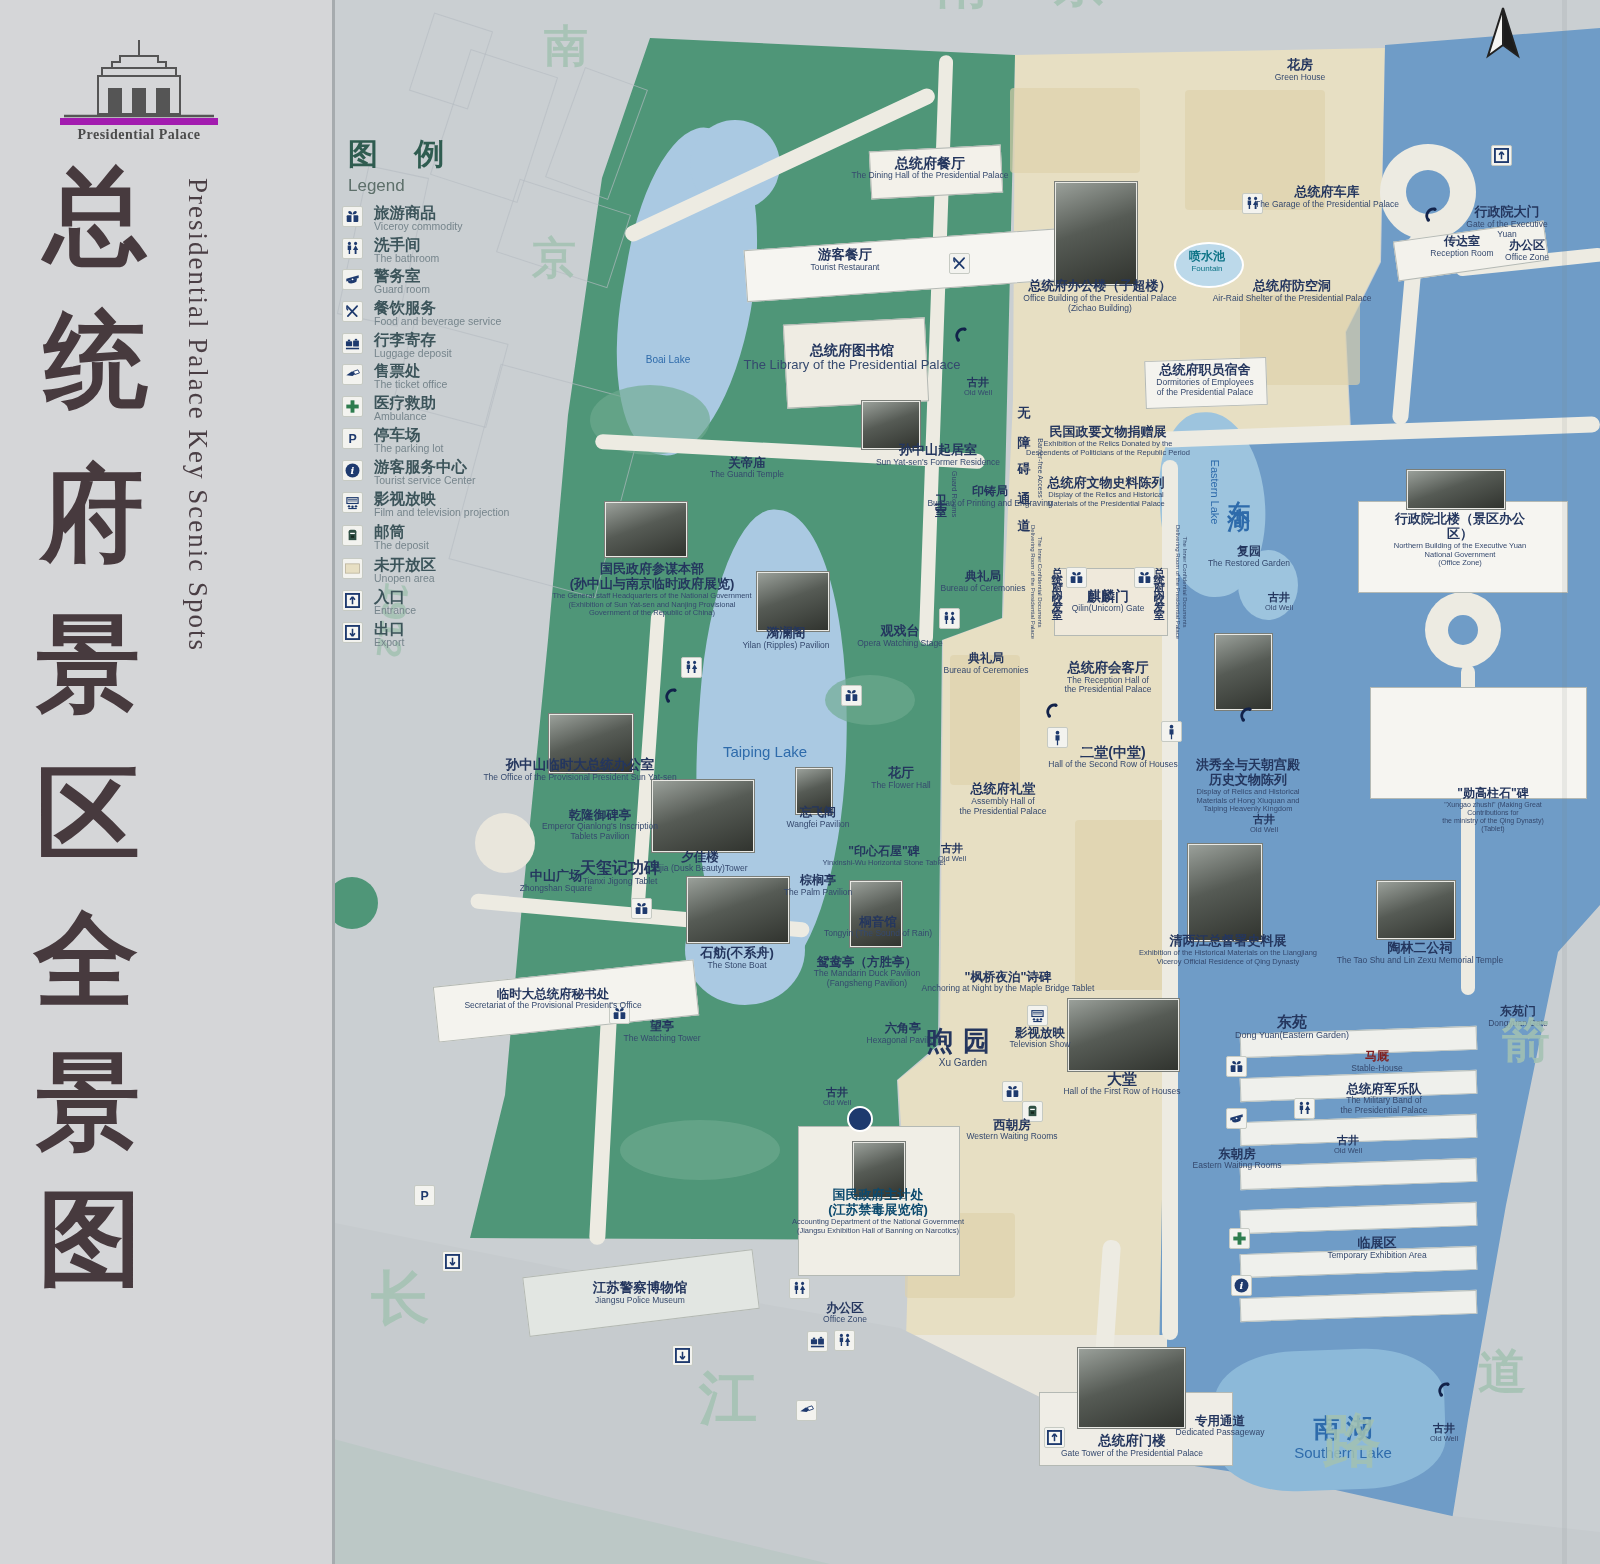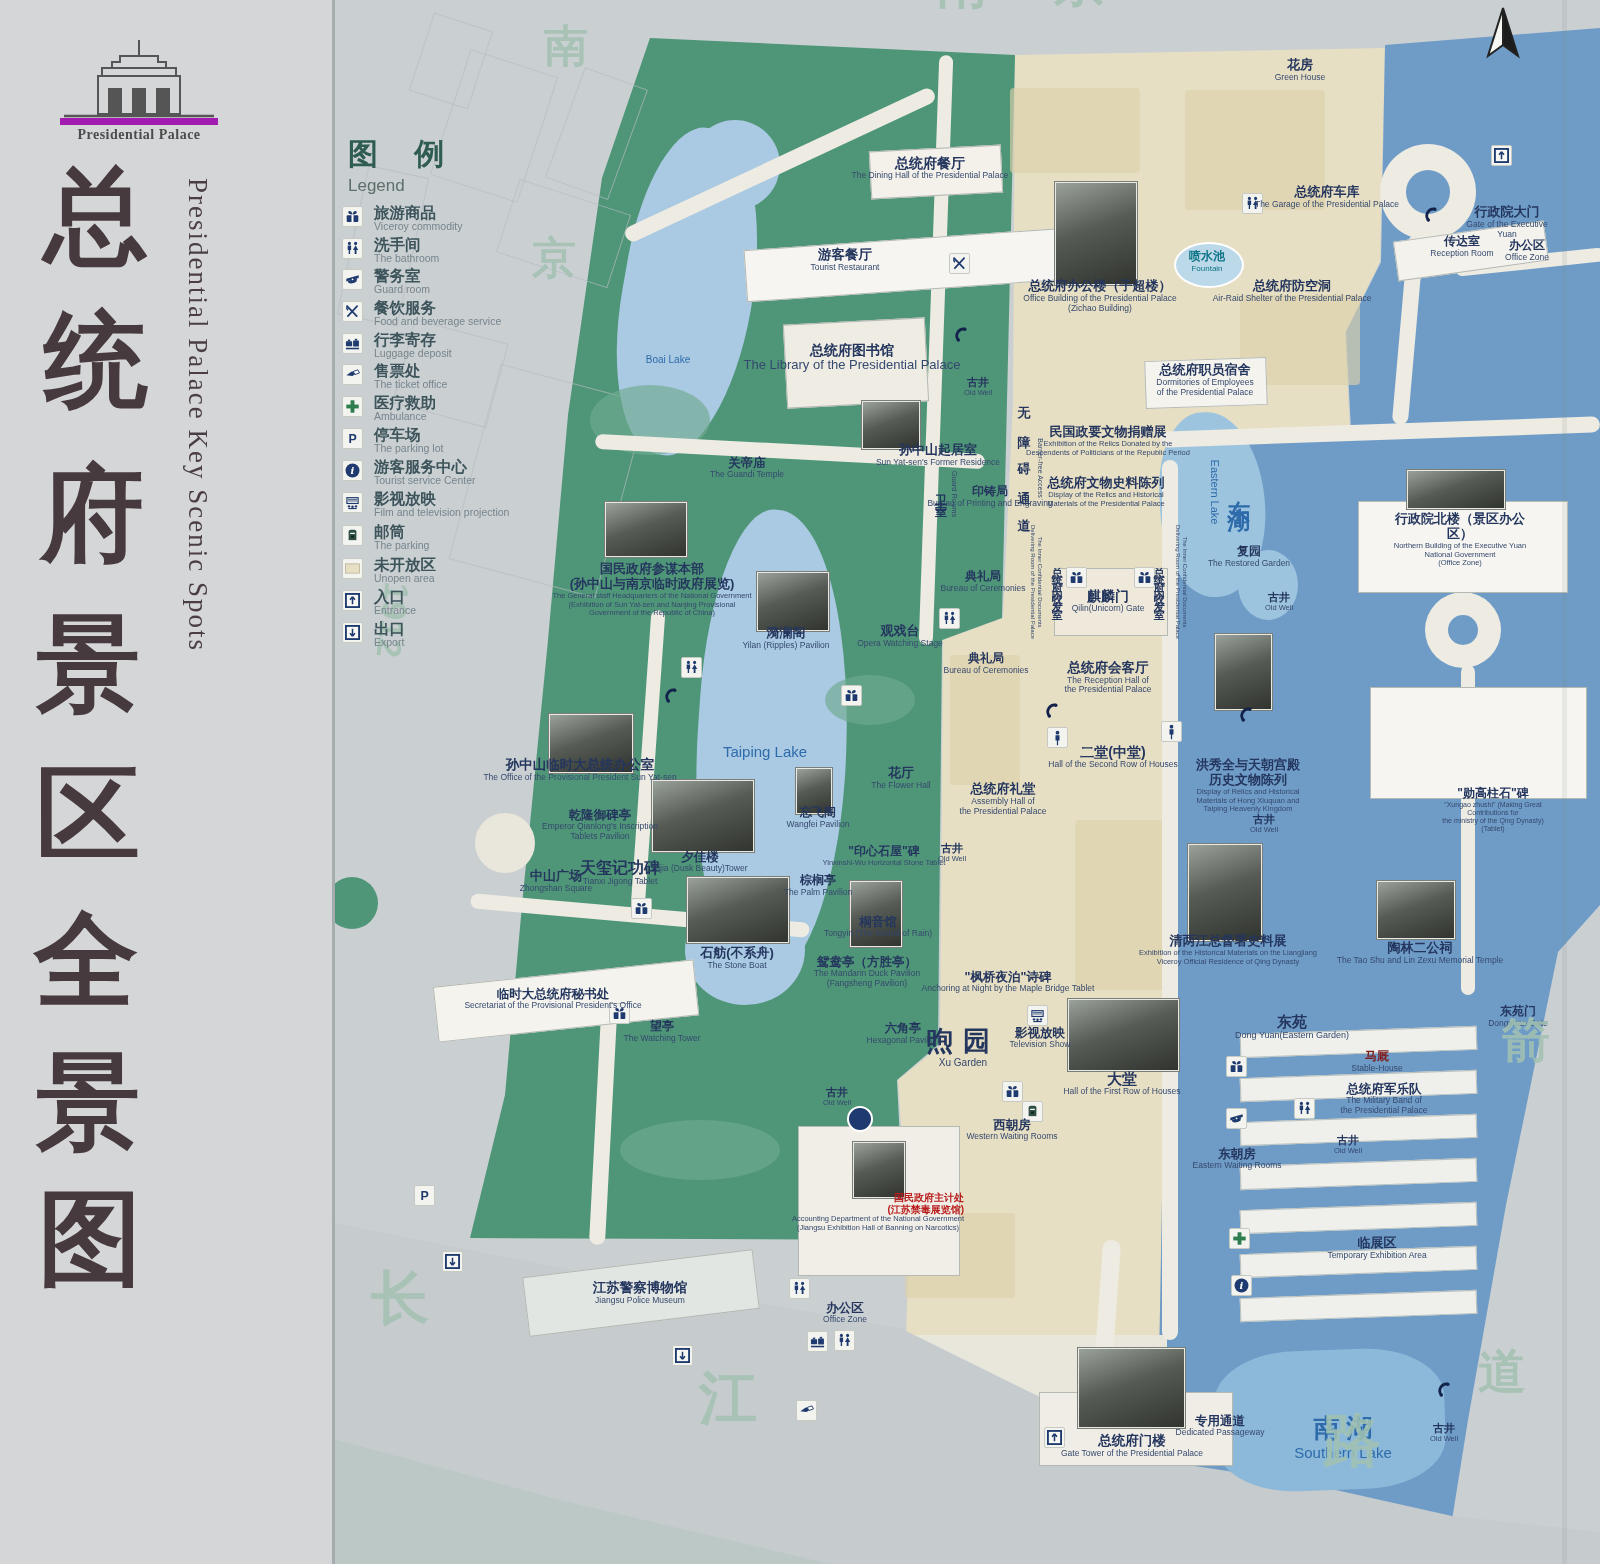--- a/index.html
+++ b/index.html
@@ -499,21 +499,21 @@
       <div class="mlabel" style="left: 1012px; top: 1130px; transform: translate(-50%, -50%);"><span class="zh" style="font-size: 12.5px; color: rgb(36, 54, 94);">西朝房</span><span class="en" style="font-size: 8.5px; color: rgb(53, 73, 110);">Western Waiting Rooms</span></div>
       <div class="mlabel" style="left: 1237px; top: 1159px; transform: translate(-50%, -50%);"><span class="zh" style="font-size: 12.5px; color: rgb(36, 54, 94);">东朝房</span><span class="en" style="font-size: 8.5px; color: rgb(53, 73, 110);">Eastern  Waiting Rooms</span></div>
       <div class="mlabel" style="left: 1292px; top: 1027px; transform: translate(-50%, -50%);"><span class="zh" style="font-size: 15px; color: rgb(36, 54, 94);">东苑</span><span class="en" style="font-size: 9px; color: rgb(53, 73, 110);">Dong Yuan(Eastern Garden)</span></div>
       <div class="mlabel" style="left: 1518px; top: 1017px; transform: translate(-50%, -50%);"><span class="zh" style="font-size: 12px; color: rgb(36, 54, 94);">东苑门</span><span class="en" style="font-size: 8.5px; color: rgb(53, 73, 110);">Dongyuan Gate</span></div>
       <div class="mlabel" style="left: 1377px; top: 1048px; transform: translate(-50%, -50%);"><span class="zh" style="font-size: 12px; color: #7f1d1d; margin-top: 28px;">马厩</span><span class="en" style="font-size: 8.5px; color: rgb(53, 73, 110);">Stable-House</span></div>
       <div class="mlabel" style="left: 1384px; top: 1099px; transform: translate(-50%, -50%);"><span class="zh" style="font-size: 12.5px; color: rgb(36, 54, 94);">总统府军乐队</span><span class="en" style="font-size: 8.5px; color: rgb(53, 73, 110);">The Military Band of
 the Presidential Palace</span></div>
       <div class="mlabel" style="left: 1348px; top: 1145px; transform: translate(-50%, -50%);"><span class="zh" style="font-size: 11px; color: rgb(36, 54, 94);">古井</span><span class="en" style="font-size: 7.5px; color: rgb(53, 73, 110);">Old Well</span></div>
       <div class="mlabel" style="left: 1377px; top: 1248px; transform: translate(-50%, -50%);"><span class="zh" style="font-size: 13px; color: rgb(36, 54, 94);">临展区</span><span class="en" style="font-size: 8.5px; color: rgb(53, 73, 110);">Temporary Exhibition Area</span></div>
       <div class="mlabel" style="left: 837px; top: 1097px; transform: translate(-50%, -50%);"><span class="zh" style="font-size: 11px; color: rgb(36, 54, 94);">古井</span><span class="en" style="font-size: 7.5px; color: rgb(53, 73, 110);">Old Well</span></div>
-      <div class="mlabel" style="left: 878px; top: 1212px; transform: translate(-50%, -50%);"><span class="zh" style="font-size: 10px; color: #b91c1c; text-align: right;">国民政府主计处
+      <div class="mlabel" style="left: 878px; top: 1212px; transform: translate(-50%, -50%);"><span class="zh" style="font-size: 13px; color: #0c4a6e;">国民政府主计处
 (江苏禁毒展览馆)</span><span class="en" style="font-size: 7.5px; color: rgb(53, 73, 110);">Accounting Department of the National Government
 (Jiangsu Exhibition Hall of Banning on Narcotics)</span></div>
       <div class="mlabel" style="left: 640px; top: 1293px; transform: translate(-50%, -50%);"><span class="zh" style="font-size: 13.5px; color: rgb(36, 54, 94);">江苏警察博物馆</span><span class="en" style="font-size: 8.5px; color: rgb(53, 73, 110);">Jiangsu Police Museum</span></div>
       <div class="mlabel" style="left: 845px; top: 1313px; transform: translate(-50%, -50%);"><span class="zh" style="font-size: 12.5px; color: rgb(36, 54, 94);">办公区</span><span class="en" style="font-size: 8.5px; color: rgb(53, 73, 110);">Office Zone</span></div>
       <div class="mlabel" style="left: 1132px; top: 1446px; transform: translate(-50%, -50%);"><span class="zh" style="font-size: 13.5px; color: rgb(36, 54, 94);">总统府门楼</span><span class="en" style="font-size: 8.5px; color: rgb(53, 73, 110);">Gate Tower of the Presidential Palace</span></div>
       <div class="mlabel" style="left: 1220px; top: 1426px; transform: translate(-50%, -50%);"><span class="zh" style="font-size: 12.5px; color: rgb(36, 54, 94);">专用通道</span><span class="en" style="font-size: 8.5px; color: rgb(53, 73, 110);">Dedicated Passageway</span></div>
       <div class="mlabel" style="left: 1343px; top: 1438px; transform: translate(-50%, -50%);"><span class="zh" style="font-size: 26px; color: rgb(46, 107, 171);">南  湖</span><span class="en" style="font-size: 15px; color: rgb(46, 107, 171);">Southern Lake</span></div>
       <div class="mlabel" style="left: 1444px; top: 1433px; transform: translate(-50%, -50%);"><span class="zh" style="font-size: 11px; color: rgb(36, 54, 94);">古井</span><span class="en" style="font-size: 7.5px; color: rgb(53, 73, 110);">Old Well</span></div>
     </div>
   <div class="abs" id="street-layer" style="inset:0">
@@ -678,21 +678,21 @@
       <div class="lrow" style="top: 524px;">
         <span class="licon micon">
           <svg viewBox="0 0 22 22">
             <rect x="6" y="3.5" width="10" height="5" rx="2.5" fill="#2f4f44"></rect>
             <rect x="6" y="6" width="10" height="11" fill="#2f4f44"></rect>
             <rect x="8" y="7.5" width="6" height="1.6" fill="#fff"></rect>
             <rect x="9" y="11" width="4" height="3" fill="#15291f"></rect>
           </svg>
         </span>
         <span class="lzh">邮筒</span>
-        <span class="len">The parking</span>
+        <span class="len">The deposit</span>
       </div>
       <div class="lrow" style="top: 557px;">
         <span class="licon micon">
           <svg viewBox="0 0 22 22">
             <rect x="2" y="5" width="18" height="12" fill="#e7dfc3" stroke="#b9b098"></rect>
           </svg>
         </span>
         <span class="lzh">未开放区</span>
         <span class="len">Unopen area</span>
       </div>

